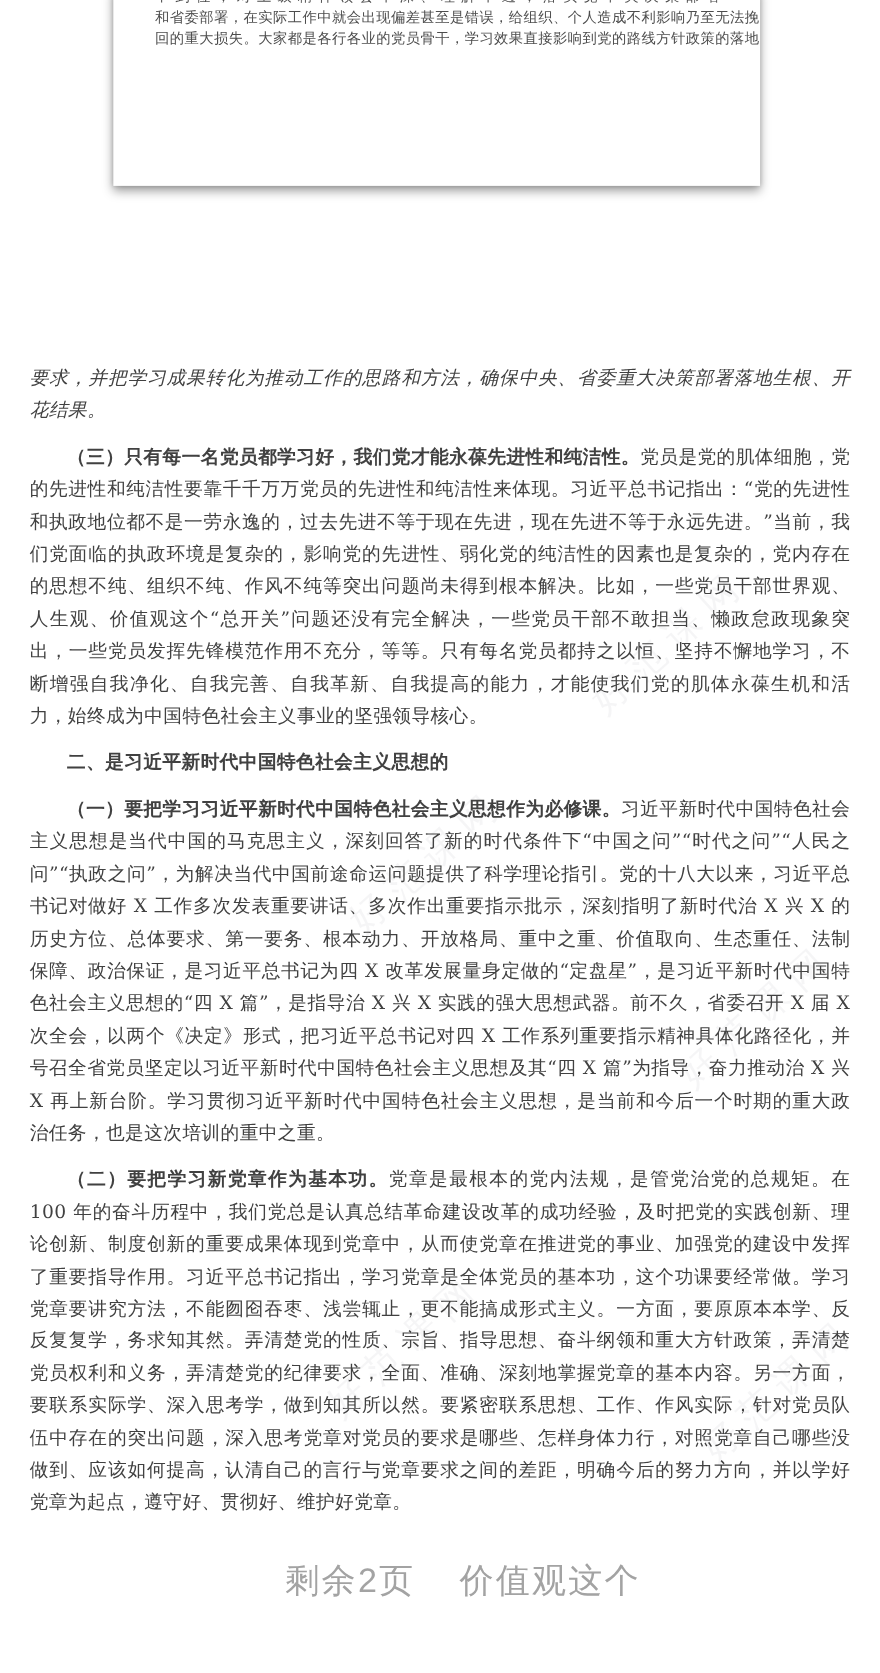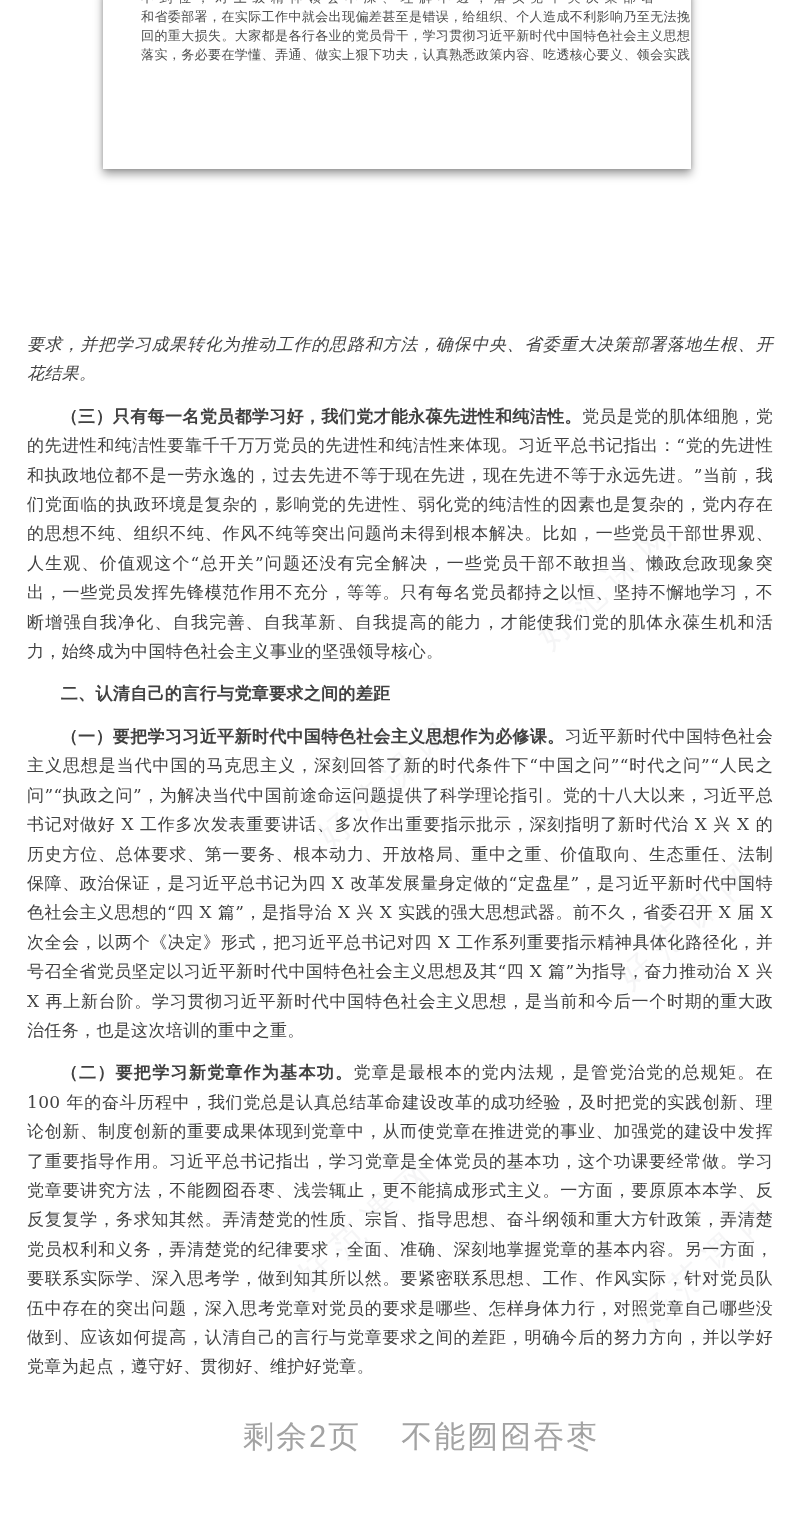--- a/index.html
+++ b/index.html
@@ -92,46 +92,45 @@
 </head>
 <body>
 
 <div class="canvas">
 
   <div class="thumb-page">
     <div class="thumb-partial">
       <span>不到位，对上级精神领会不深、理解不透，落实党中央决策部署</span>
     </div>
     <span class="thumb-line">和省委部署，在实际工作中就会出现偏差甚至是错误，给组织、个人造成不利影响乃至无法挽</span>
-    <span class="thumb-line">回的重大损失。大家都是各行各业的党员骨干，学习贯彻习近平新时代中国特色社会主义思想</span>
-    <span class="thumb-line last">落实，务必要在学懂、弄通、做实上狠下功夫，认真熟悉政策内容、吃透核心要义、领会实践</span>
+    <span class="thumb-line">回的重大损失。大家都是各行各业的党员骨干，学习效果直接影响到党的路线方针政策的落地</span>
   </div>
 
   <div class="watermark" style="left:300px; top:760px;">好范课网</div>
   <div class="watermark" style="left:520px; top:560px;">好范课网</div>
   <div class="watermark" style="left:600px; top:900px;">好范课网</div>
   <div class="watermark" style="left:280px; top:1200px;">好范课网</div>
   <div class="watermark" style="left:620px; top:1240px;">好范课网</div>
 
   <div class="content">
     <p class="no-indent">
       <span class="txt">要求，并把学习成果转化为推动工作的思路和方法，确保中央、省委重大决策部署落地生根、开花结果。</span>
     </p>
     <p>
       <span class="lead">（三）只有每一名党员都学习好，我们党才能永葆先进性和纯洁性。</span><span class="txt">党员是党的肌体细胞，党的先进性和纯洁性要靠千千万万党员的先进性和纯洁性来体现。习近平总书记指出：“党的先进性和执政地位都不是一劳永逸的，过去先进不等于现在先进，现在先进不等于永远先进。”当前，我们党面临的执政环境是复杂的，影响党的先进性、弱化党的纯洁性的因素也是复杂的，党内存在的思想不纯、组织不纯、作风不纯等突出问题尚未得到根本解决。比如，一些党员干部世界观、人生观、价值观这个“总开关”问题还没有完全解决，一些党员干部不敢担当、懒政怠政现象突出，一些党员发挥先锋模范作用不充分，等等。只有每名党员都持之以恒、坚持不懈地学习，不断增强自我净化、自我完善、自我革新、自我提高的能力，才能使我们党的肌体永葆生机和活力，始终成为中国特色社会主义事业的坚强领导核心。</span>
     </p>
     <p class="heading">
-      <span>二、认清自己的言行与党章要求之间的差距</span>
+      <span>二、是习近平新时代中国特色社会主义思想的</span>
     </p>
     <p>
       <span class="lead">（一）要把学习习近平新时代中国特色社会主义思想作为必修课。</span><span class="txt">习近平新时代中国特色社会主义思想是当代中国的马克思主义，深刻回答了新的时代条件下“中国之问”“时代之问”“人民之问”“执政之问”，为解决当代中国前途命运问题提供了科学理论指引。党的十八大以来，习近平总书记对做好 X 工作多次发表重要讲话、多次作出重要指示批示，深刻指明了新时代治 X 兴 X 的历史方位、总体要求、第一要务、根本动力、开放格局、重中之重、价值取向、生态重任、法制保障、政治保证，是习近平总书记为四 X 改革发展量身定做的“定盘星”，是习近平新时代中国特色社会主义思想的“四 X 篇”，是指导治 X 兴 X 实践的强大思想武器。前不久，省委召开 X 届 X 次全会，以两个《决定》形式，把习近平总书记对四 X 工作系列重要指示精神具体化路径化，并号召全省党员坚定以习近平新时代中国特色社会主义思想及其“四 X 篇”为指导，奋力推动治 X 兴 X 再上新台阶。学习贯彻习近平新时代中国特色社会主义思想，是当前和今后一个时期的重大政治任务，也是这次培训的重中之重。</span>
     </p>
     <p>
       <span class="lead">（二）要把学习新党章作为基本功。</span><span class="txt">党章是最根本的党内法规，是管党治党的总规矩。在 100 年的奋斗历程中，我们党总是认真总结革命建设改革的成功经验，及时把党的实践创新、理论创新、制度创新的重要成果体现到党章中，从而使党章在推进党的事业、加强党的建设中发挥了重要指导作用。习近平总书记指出，学习党章是全体党员的基本功，这个功课要经常做。学习党章要讲究方法，不能囫囵吞枣、浅尝辄止，更不能搞成形式主义。一方面，要原原本本学、反反复复学，务求知其然。弄清楚党的性质、宗旨、指导思想、奋斗纲领和重大方针政策，弄清楚党员权利和义务，弄清楚党的纪律要求，全面、准确、深刻地掌握党章的基本内容。另一方面，要联系实际学、深入思考学，做到知其所以然。要紧密联系思想、工作、作风实际，针对党员队伍中存在的突出问题，深入思考党章对党员的要求是哪些、怎样身体力行，对照党章自己哪些没做到、应该如何提高，认清自己的言行与党章要求之间的差距，明确今后的努力方向，并以学好党章为起点，遵守好、贯彻好、维护好党章。</span>
     </p>
   </div>
 
   <div class="remaining">
     <span>剩余2页</span>
-    <span>不能囫囵吞枣</span>
+    <span>价值观这个</span>
   </div>
 
 </div>
 
 </body></html>

